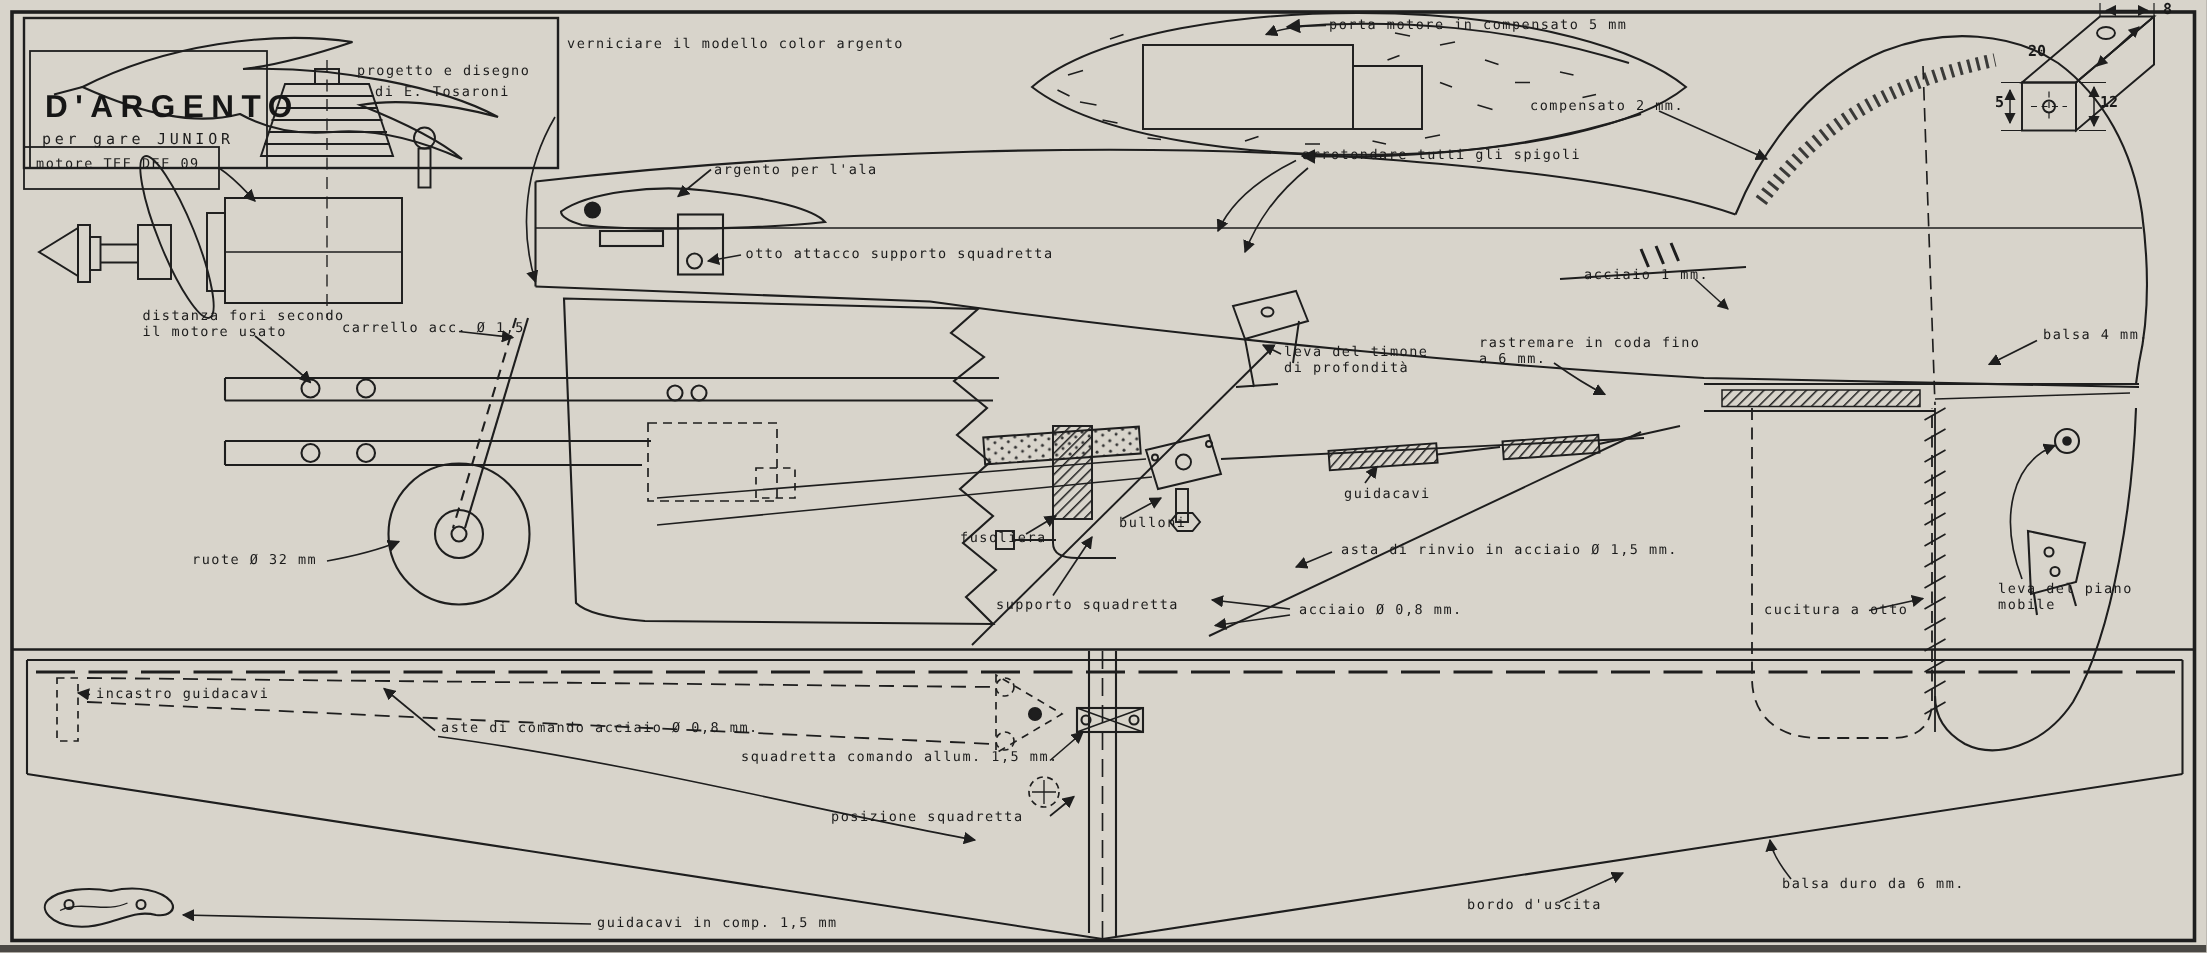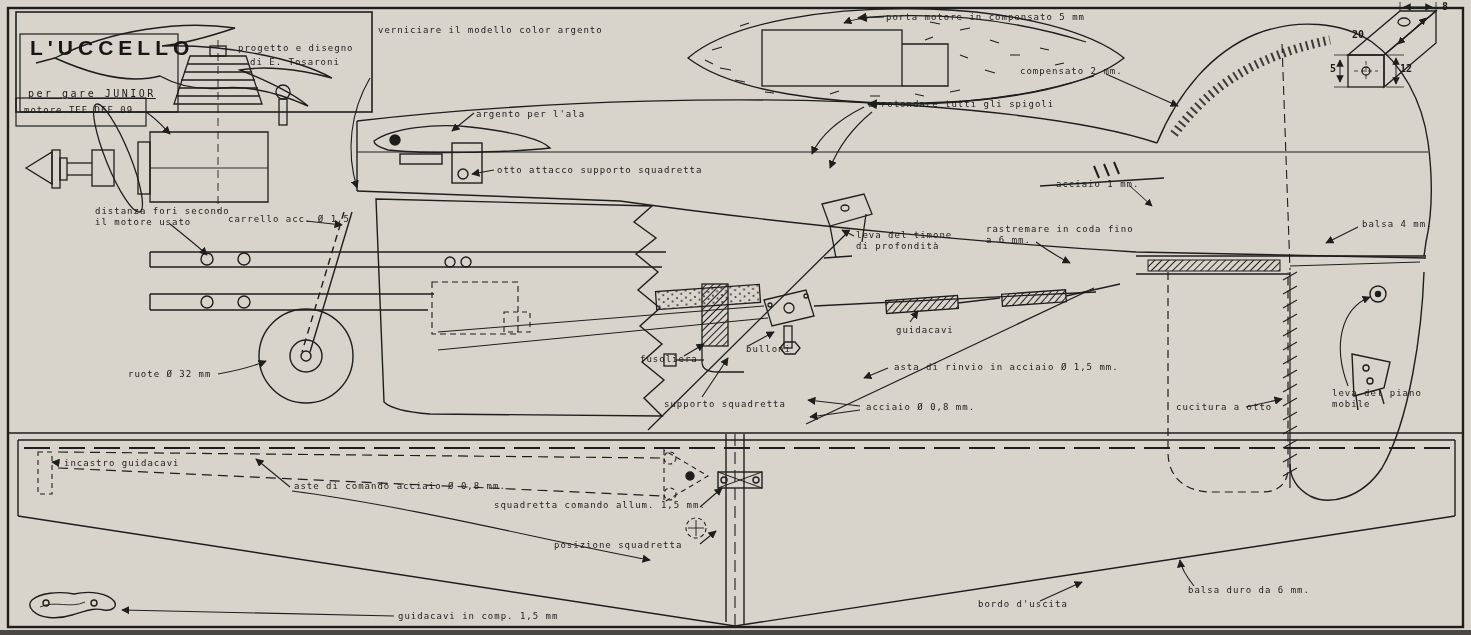--- a/index.html
+++ b/index.html
@@ -4,21 +4,21 @@
 <style>
   html,body{margin:0;padding:0;background:#a9a69f;}
   .sheet{position:relative;width:1471px;height:635px;background:#d8d4cb;overflow:hidden;
          font-family:"DejaVu Sans Mono",monospace;}
   .sheet svg{position:absolute;left:0;top:0;}
   .lbl{position:absolute;font:9px/11px "DejaVu Sans Mono",monospace;letter-spacing:1px;
        color:#1c1c1c;white-space:pre-line;}
   .dim{position:absolute;font:10px/10px "DejaVu Sans Mono",monospace;color:#1a1a1a;font-weight:bold;}
   .title-line{position:absolute;font-family:"Liberation Sans",sans-serif;font-weight:bold;
               font-size:21px;letter-spacing:5px;color:#161616;}
-  .subtitle{position:absolute;font:10px "DejaVu Sans Mono",monospace;letter-spacing:2.5px;color:#1c1c1c;text-decoration:underline;}
+  .subtitle{position:absolute;font:10px "DejaVu Sans Mono",monospace;letter-spacing:2.5px;color:#1c1c1c;}
   .credit{position:absolute;font:9px/13px "DejaVu Sans Mono",monospace;letter-spacing:1px;color:#1c1c1c;text-align:right;}
   .motor{position:absolute;font:9px "DejaVu Sans Mono",monospace;letter-spacing:1px;color:#1c1c1c;}
   .paper-edge{position:absolute;left:0;bottom:0;width:100%;height:5px;background:#4a4844;}
 </style>
 </head>
 <body>
 
 <div class="sheet">
 
 <svg width="1471" height="635" viewBox="0 0 1471 635">
@@ -267,21 +267,21 @@
     <path d="M292,491 C420,508 560,544 650,560" marker-end="url(#ah)"></path>
     <path d="M700,507 L722,488" marker-end="url(#ah)"></path>
     <path d="M700,544 L716,531" marker-end="url(#ah)"></path>
     <path d="M1040,601 L1082,582" marker-end="url(#ah)"></path>
     <path d="M1194,586 C1186,576 1181,567 1180,560" marker-end="url(#ah)"></path>
     <path d="M394,616 L122,610" marker-end="url(#ah)"></path>
     <path d="M146,112 C158,120 164,128 170,134" marker-end="url(#ah)"></path>
   </g>
 </svg>
 
-  <span class="title-line" style="left:30px;top:36px">L'UCCELLO</span>
+  <span class="title-line" style="left:30px;top:60px">D'ARGENTO</span>
   <span class="subtitle" style="left:28px;top:88px">per gare  JUNIOR</span>
   <span class="credit" style="left:238px;top:42px">progetto e disegno</span>
   <span class="credit" style="left:250px;top:56px">di E. Tosaroni</span>
   <span class="motor" style="left:24px;top:105px">motore TEE DEE 09</span>
 
   <span class="dim" style="left:1442px;top:2px">8</span>
   <span class="dim" style="left:1352px;top:30px">20</span>
   <span class="dim" style="left:1400px;top:64px">12</span>
   <span class="dim" style="left:1330px;top:64px">5</span>
 

